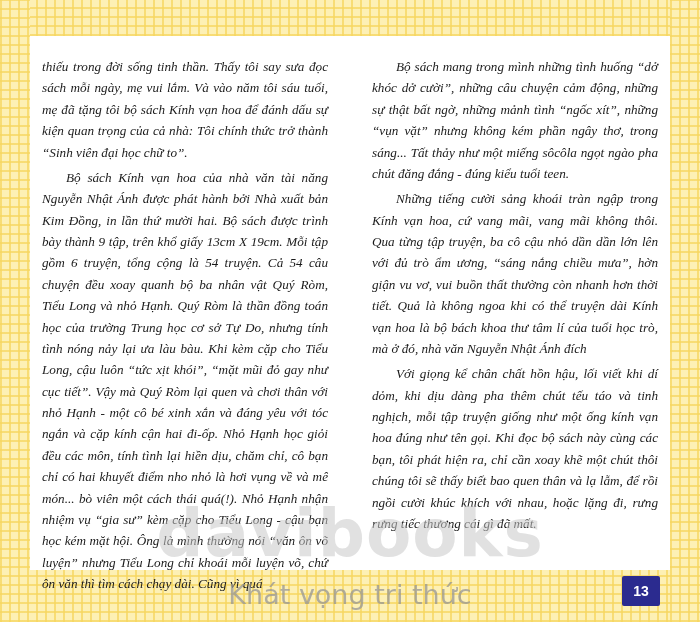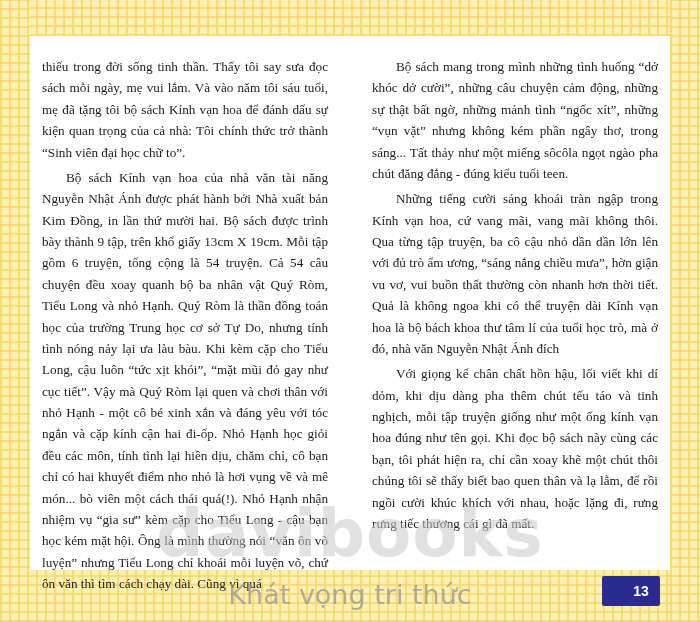--- a/index.html
+++ b/index.html
@@ -45,20 +45,21 @@
   }
 
   .content {
     position: absolute;
     left: 42px;
     top: 56px;
     width: 616px;
     height: 500px;
     display: flex;
     gap: 44px;
+    font-style: italic;
   }
 
   .column {
     width: 295px;
     font-size: 13.2px;
     line-height: 1.62;
     color: #1b1b1b;
     text-align: justify;
     text-justify: inter-word;
     hyphens: none;
@@ -110,21 +111,20 @@
     height: 30px;
     background: #2b2b8f;
     color: #ffffff;
     font-family: "Liberation Sans", sans-serif;
     font-size: 14px;
     font-weight: 700;
     display: flex;
     align-items: center;
     justify-content: center;
     border-radius: 2px;
-    padding-left: 20px;
   }
 </style>
 </head>
 <body>
 
 <div class="page">
 
   <div class="border-strip border-top"></div>
   <div class="border-strip border-bottom"></div>
   <div class="border-strip border-left"></div>

